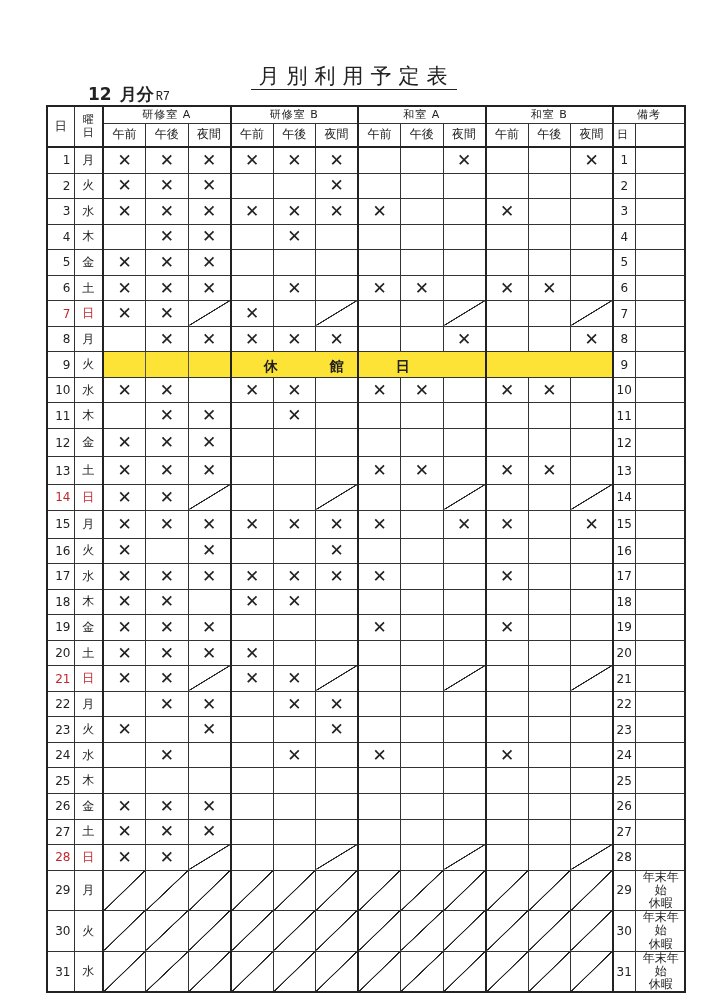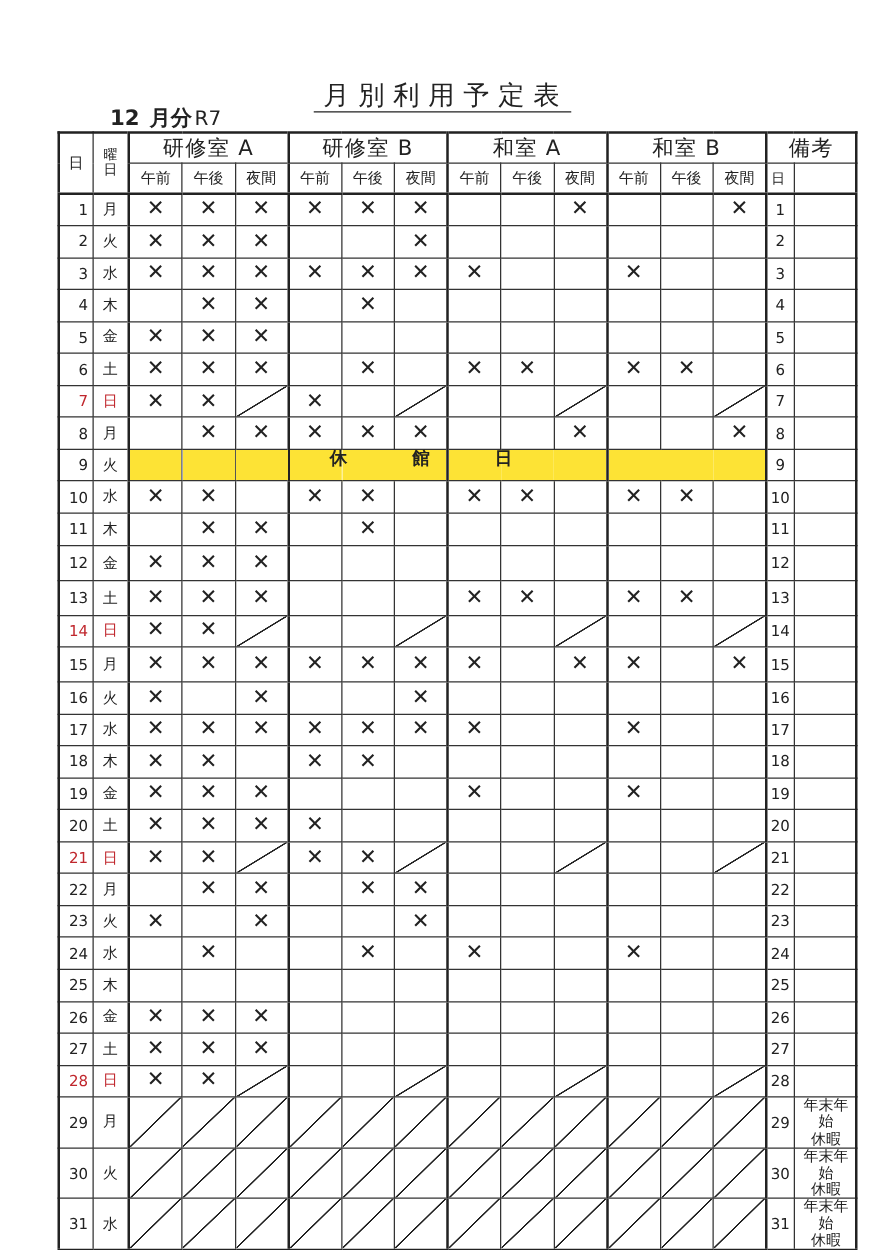--- a/index.html
+++ b/index.html
@@ -3,29 +3,29 @@
 <meta charset="utf-8">
 <style>
   html, body { margin: 0; padding: 0; background: #ffffff; }
   body { width: 707px; height: 1000px; position: relative; overflow: hidden;
          font-family: "DejaVu Sans", "Liberation Sans", sans-serif; color: #222; }
   .title { position: absolute; left: 0; width: 707px; top: 62px; text-align: center;
            font-size: 21px; letter-spacing: 7px; }
   .title span { border-bottom: 1.5px solid #222; padding: 0 2px 1px 8px; }
   .month { position: absolute; left: 88px; top: 83px; font-size: 17px; font-weight: bold; }
   .month .num { margin-right: 8px; }
-  .month .era { font-size: 16px; font-weight: normal; margin-left: 2px; }
+  .month .era { font-size: 12px; font-weight: normal; margin-left: 2px; font-family: Liberation Mono, monospace; }
   table.sched { position: absolute; left: 46px; top: 105px; border-collapse: collapse;
                 table-layout: fixed; border: 2px solid #222; }
   table.sched td, table.sched th { border: 1px solid #333; padding: 0; text-align: center;
                 vertical-align: middle; font-weight: normal; position: relative; overflow: hidden; }
   th { font-size: 12px; }
   .h1 { height: 17px; }
   .h2 { height: 24px; }
-  .group { font-size: 17px; letter-spacing: 1px; }
+  .group { font-size: 11px; letter-spacing: 1px; }
   .thick-l { border-left: 2px solid #222 !important; }
   .thick-b { border-bottom: 2px solid #222 !important; }
   tr.data td { height: 24.55px; font-size: 12px; }
   tr.tall td { height: 27px; }
   .day { font-size: 11px; text-align: right !important; padding-right: 3px !important; }
   .sun { color: #c0272d; }
   .mark { font-size: 17px; color: #222; line-height: 1; }
   .slash::after { content: ""; position: absolute; left: 0; top: 0; width: 100%; height: 100%;
     background: linear-gradient(to top right, transparent calc(50% - 0.8px), #222 calc(50% - 0.4px), #222 calc(50% + 0.4px), transparent calc(50% + 0.8px)); transform: scaleY(-1); }
   .closed td.yel { background: #fde335; border-left-color: #fde335; border-right-color: #fde335; }

